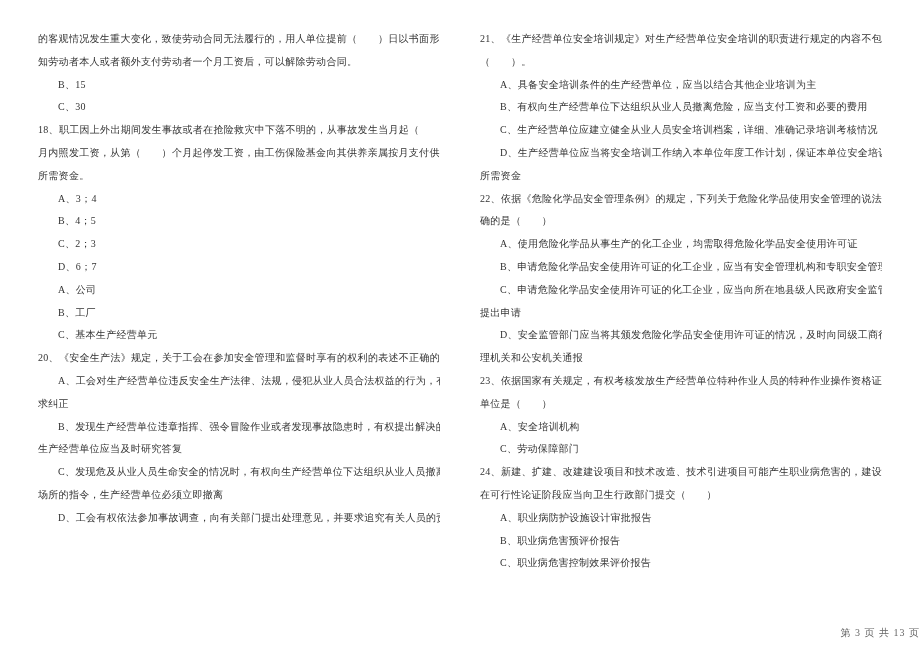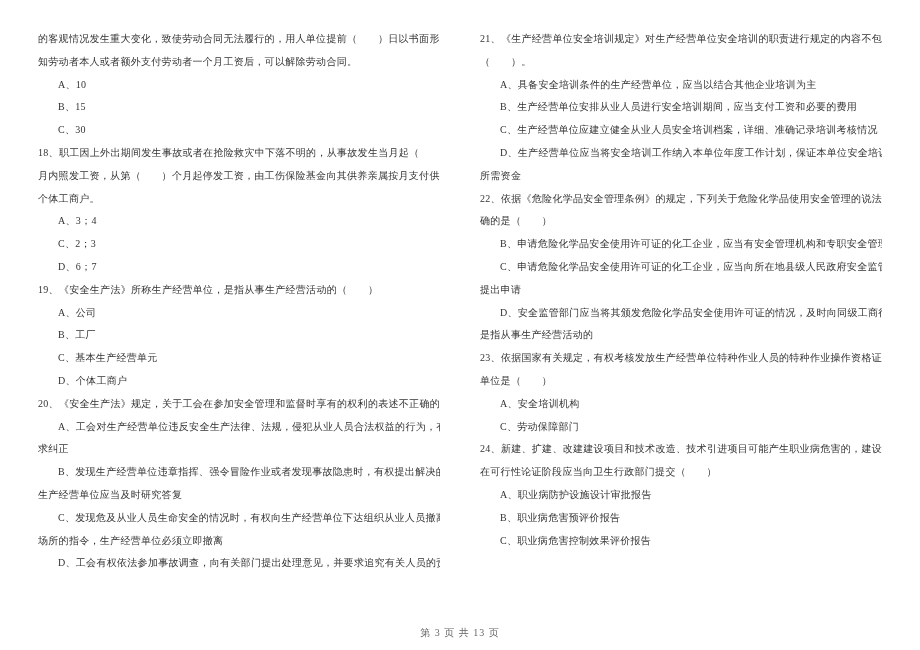--- a/index.html
+++ b/index.html
@@ -39,71 +39,70 @@
       overflow: hidden;
     }
     .indent-1 {
       text-indent: 2em;
     }
     .footer {
       position: absolute;
       bottom: 10px;
       left: 0;
       right: 0;
-      text-align: center;
+      text-align: right;
       font-size: 10px;
       color: #666;
       letter-spacing: 1px;
     }
   </style>
 </head>
 <body>
 
 <div class="page-container">
   <div class="column left" id="left-col">
       <div class="line">的客观情况发生重大变化，致使劳动合同无法履行的，用人单位提前（　　）日以书面形式通</div>
       <div class="line">知劳动者本人或者额外支付劳动者一个月工资后，可以解除劳动合同。</div>
-      <div class="line indent-1">A、10</div>
       <div class="line indent-1">B、15</div>
       <div class="line indent-1">C、30</div>
       <div class="line">18、职工因上外出期间发生事故或者在抢险救灾中下落不明的，从事故发生当月起（　　）个</div>
       <div class="line">月内照发工资，从第（　　）个月起停发工资，由工伤保险基金向其供养亲属按月支付供养亲</div>
-      <div class="line">个体工商户。</div>
+      <div class="line">所需资金。</div>
       <div class="line indent-1">A、3；4</div>
+      <div class="line indent-1">B、4；5</div>
       <div class="line indent-1">C、2；3</div>
       <div class="line indent-1">D、6；7</div>
-      <div class="line">19、《安全生产法》所称生产经营单位，是指从事生产经营活动的（　　）</div>
       <div class="line indent-1">A、公司</div>
       <div class="line indent-1">B、工厂</div>
       <div class="line indent-1">C、基本生产经营单元</div>
-      <div class="line indent-1">D、个体工商户</div>
       <div class="line">20、《安全生产法》规定，关于工会在参加安全管理和监督时享有的权利的表述不正确的是（　　）</div>
       <div class="line indent-1">A、工会对生产经营单位违反安全生产法律、法规，侵犯从业人员合法权益的行为，有权要</div>
       <div class="line">求纠正</div>
       <div class="line indent-1">B、发现生产经营单位违章指挥、强令冒险作业或者发现事故隐患时，有权提出解决的建议，</div>
       <div class="line">生产经营单位应当及时研究答复</div>
       <div class="line indent-1">C、发现危及从业人员生命安全的情况时，有权向生产经营单位下达组织从业人员撤离危险</div>
       <div class="line">场所的指令，生产经营单位必须立即撤离</div>
       <div class="line indent-1">D、工会有权依法参加事故调查，向有关部门提出处理意见，并要求追究有关人员的责任</div>
     </div>
   <div class="column right" id="right-col">
       <div class="line">21、《生产经营单位安全培训规定》对生产经营单位安全培训的职责进行规定的内容不包括</div>
       <div class="line">（　　）。</div>
       <div class="line indent-1">A、具备安全培训条件的生产经营单位，应当以结合其他企业培训为主</div>
-      <div class="line indent-1">B、生产经营单位安排从业人员进行安全培训期间，应当支付工资和必要的费用</div>
+      <div class="line indent-1">B、有权向生产经营单位下达组织从业人员撤离危险，应当支付工资和必要的费用</div>
       <div class="line indent-1">C、生产经营单位应建立健全从业人员安全培训档案，详细、准确记录培训考核情况</div>
       <div class="line indent-1">D、生产经营单位应当将安全培训工作纳入本单位年度工作计划，保证本单位安全培训工作</div>
       <div class="line">所需资金</div>
       <div class="line">22、依据《危险化学品安全管理条例》的规定，下列关于危险化学品使用安全管理的说法，正</div>
       <div class="line">确的是（　　）</div>
+      <div class="line indent-1">A、使用危险化学品从事生产的化工企业，均需取得危险化学品安全使用许可证</div>
       <div class="line indent-1">B、申请危险化学品安全使用许可证的化工企业，应当有安全管理机构和专职安全管理人员</div>
       <div class="line indent-1">C、申请危险化学品安全使用许可证的化工企业，应当向所在地县级人民政府安全监管部门</div>
       <div class="line">提出申请</div>
       <div class="line indent-1">D、安全监管部门应当将其颁发危险化学品安全使用许可证的情况，及时向同级工商行政管</div>
-      <div class="line">是指从事生产经营活动的</div>
+      <div class="line">理机关和公安机关通报</div>
       <div class="line">23、依据国家有关规定，有权考核发放生产经营单位特种作业人员的特种作业操作资格证书的</div>
       <div class="line">单位是（　　）</div>
       <div class="line indent-1">A、安全培训机构</div>
       <div class="line indent-1">C、劳动保障部门</div>
       <div class="line">24、新建、扩建、改建建设项目和技术改造、技术引进项目可能产生职业病危害的，建设单位</div>
       <div class="line">在可行性论证阶段应当向卫生行政部门提交（　　）</div>
       <div class="line indent-1">A、职业病防护设施设计审批报告</div>
       <div class="line indent-1">B、职业病危害预评价报告</div>
       <div class="line indent-1">C、职业病危害控制效果评价报告</div>
     </div>

